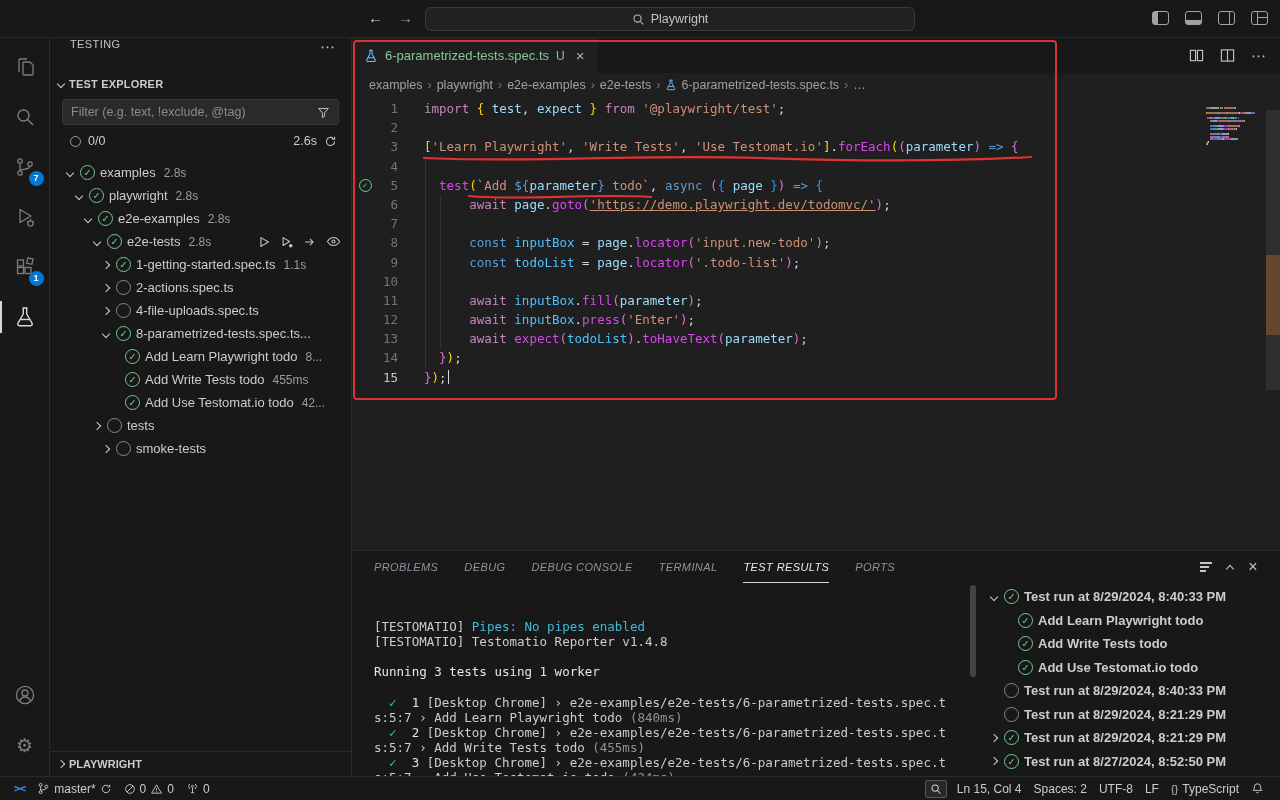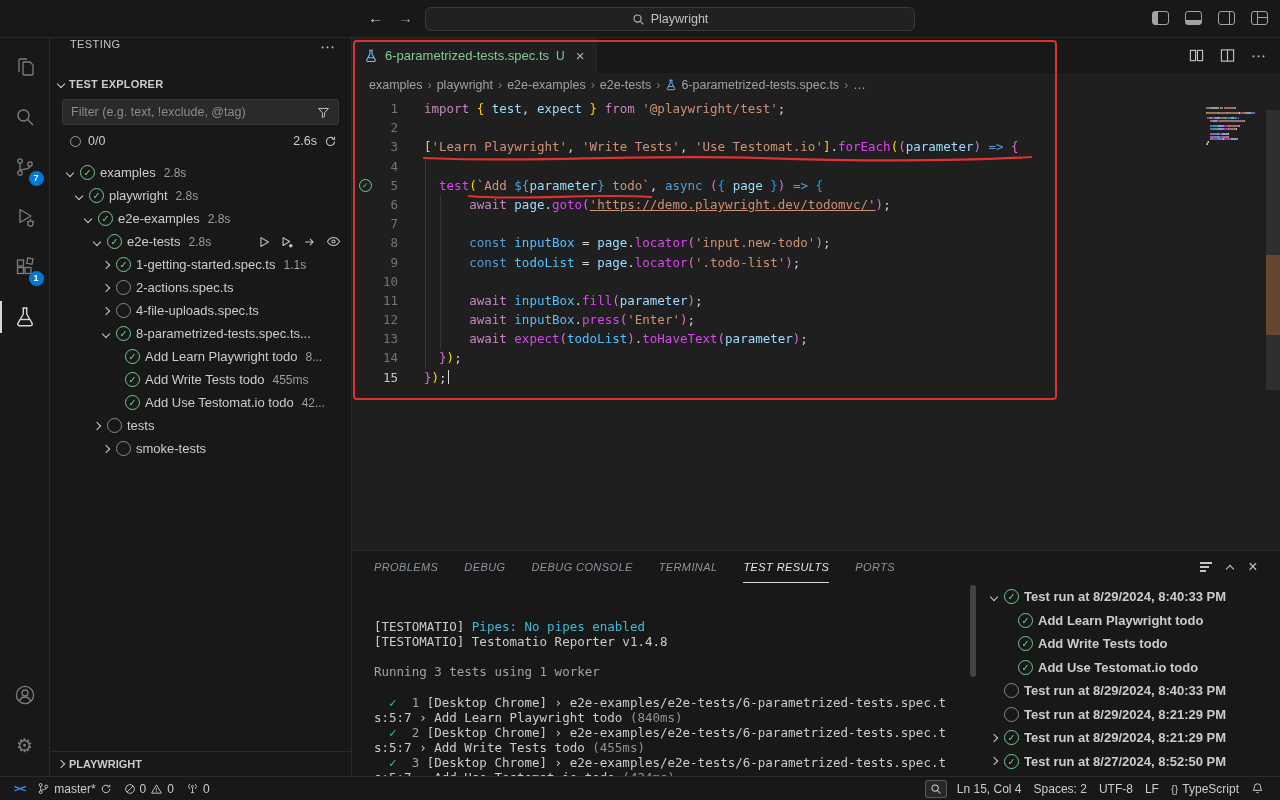--- a/index.html
+++ b/index.html
@@ -102,21 +102,21 @@
   .panel-tabs { height:32px; flex:none; display:flex; align-items:stretch; gap:26px; padding:0 22px; font-size:11px; letter-spacing:.4px; color:#8b949e; }
   .panel-tab { display:flex; align-items:center; border-bottom:1px solid transparent; cursor:pointer;font-style:italic; }
   .panel-tab.active { color:#e7e7e7; border-bottom-color:#d7d7d7; }
   .panel-actions { margin-left:auto; display:flex; align-items:center; gap:15px; color:#c5c5c5; }
   .filter-lines { display:flex; flex-direction:column; gap:2.5px; }
   .filter-lines i { display:block; height:1.4px; background:#c5c5c5; }
   .filter-lines i:nth-child(1){ width:12px; } .filter-lines i:nth-child(2){ width:9px; } .filter-lines i:nth-child(3){ width:6px; }
   .panel-close { font-size:16px; }
   .panel-body { flex:1; min-height:0; display:flex; }
   .terminal { position:relative; flex:1; min-width:0; overflow:hidden; padding:6px 0 0 22px; font-family:"DejaVu Sans Mono", monospace; font-size:12.5px; line-height:15.1px; white-space:pre; }
-  .tt-w { color:#cccccc; } .tt-cyan { color:#3fbbd6; } .tt-gray { color:#a3a3a3;text-align:center; } .tt-green { color:#23d18b; } .tt-dim { color:#8b949e; }
+  .tt-w { color:#cccccc; } .tt-cyan { color:#3fbbd6; } .tt-gray { color:#e5e5e5;text-align:center; } .tt-green { color:#23d18b; } .tt-dim { color:#8b949e; }
   .term-scroll { position:absolute; right:2px; top:2px; width:6px; height:92px; background:rgba(120,120,120,0.45); border-radius:3px; }
   .results { width:302px; flex:none; overflow:hidden; padding-top:2px; }
   .result-row { height:23.5px; display:flex; align-items:center; white-space:nowrap; cursor:pointer; }
   .result-label { overflow:hidden; text-overflow:ellipsis;font-weight:bold; }
 
   
   .statusbar { height:24px; flex:none; background:#181818; border-top:1px solid #2a2a2a; display:flex; align-items:center; font-size:12px; color:#cccccc; padding:0 10px 0 8px; }
   .sb-item { display:flex; align-items:center; gap:4px; padding:0 6px; height:100%; cursor:pointer; }
   .sb-remote { font-family:"DejaVu Sans Mono", monospace; font-weight:bold; color:#3794ff; font-size:11px; letter-spacing:-1px; }
   .sb-right { margin-left:auto; display:flex; align-items:center; height:100%; }

